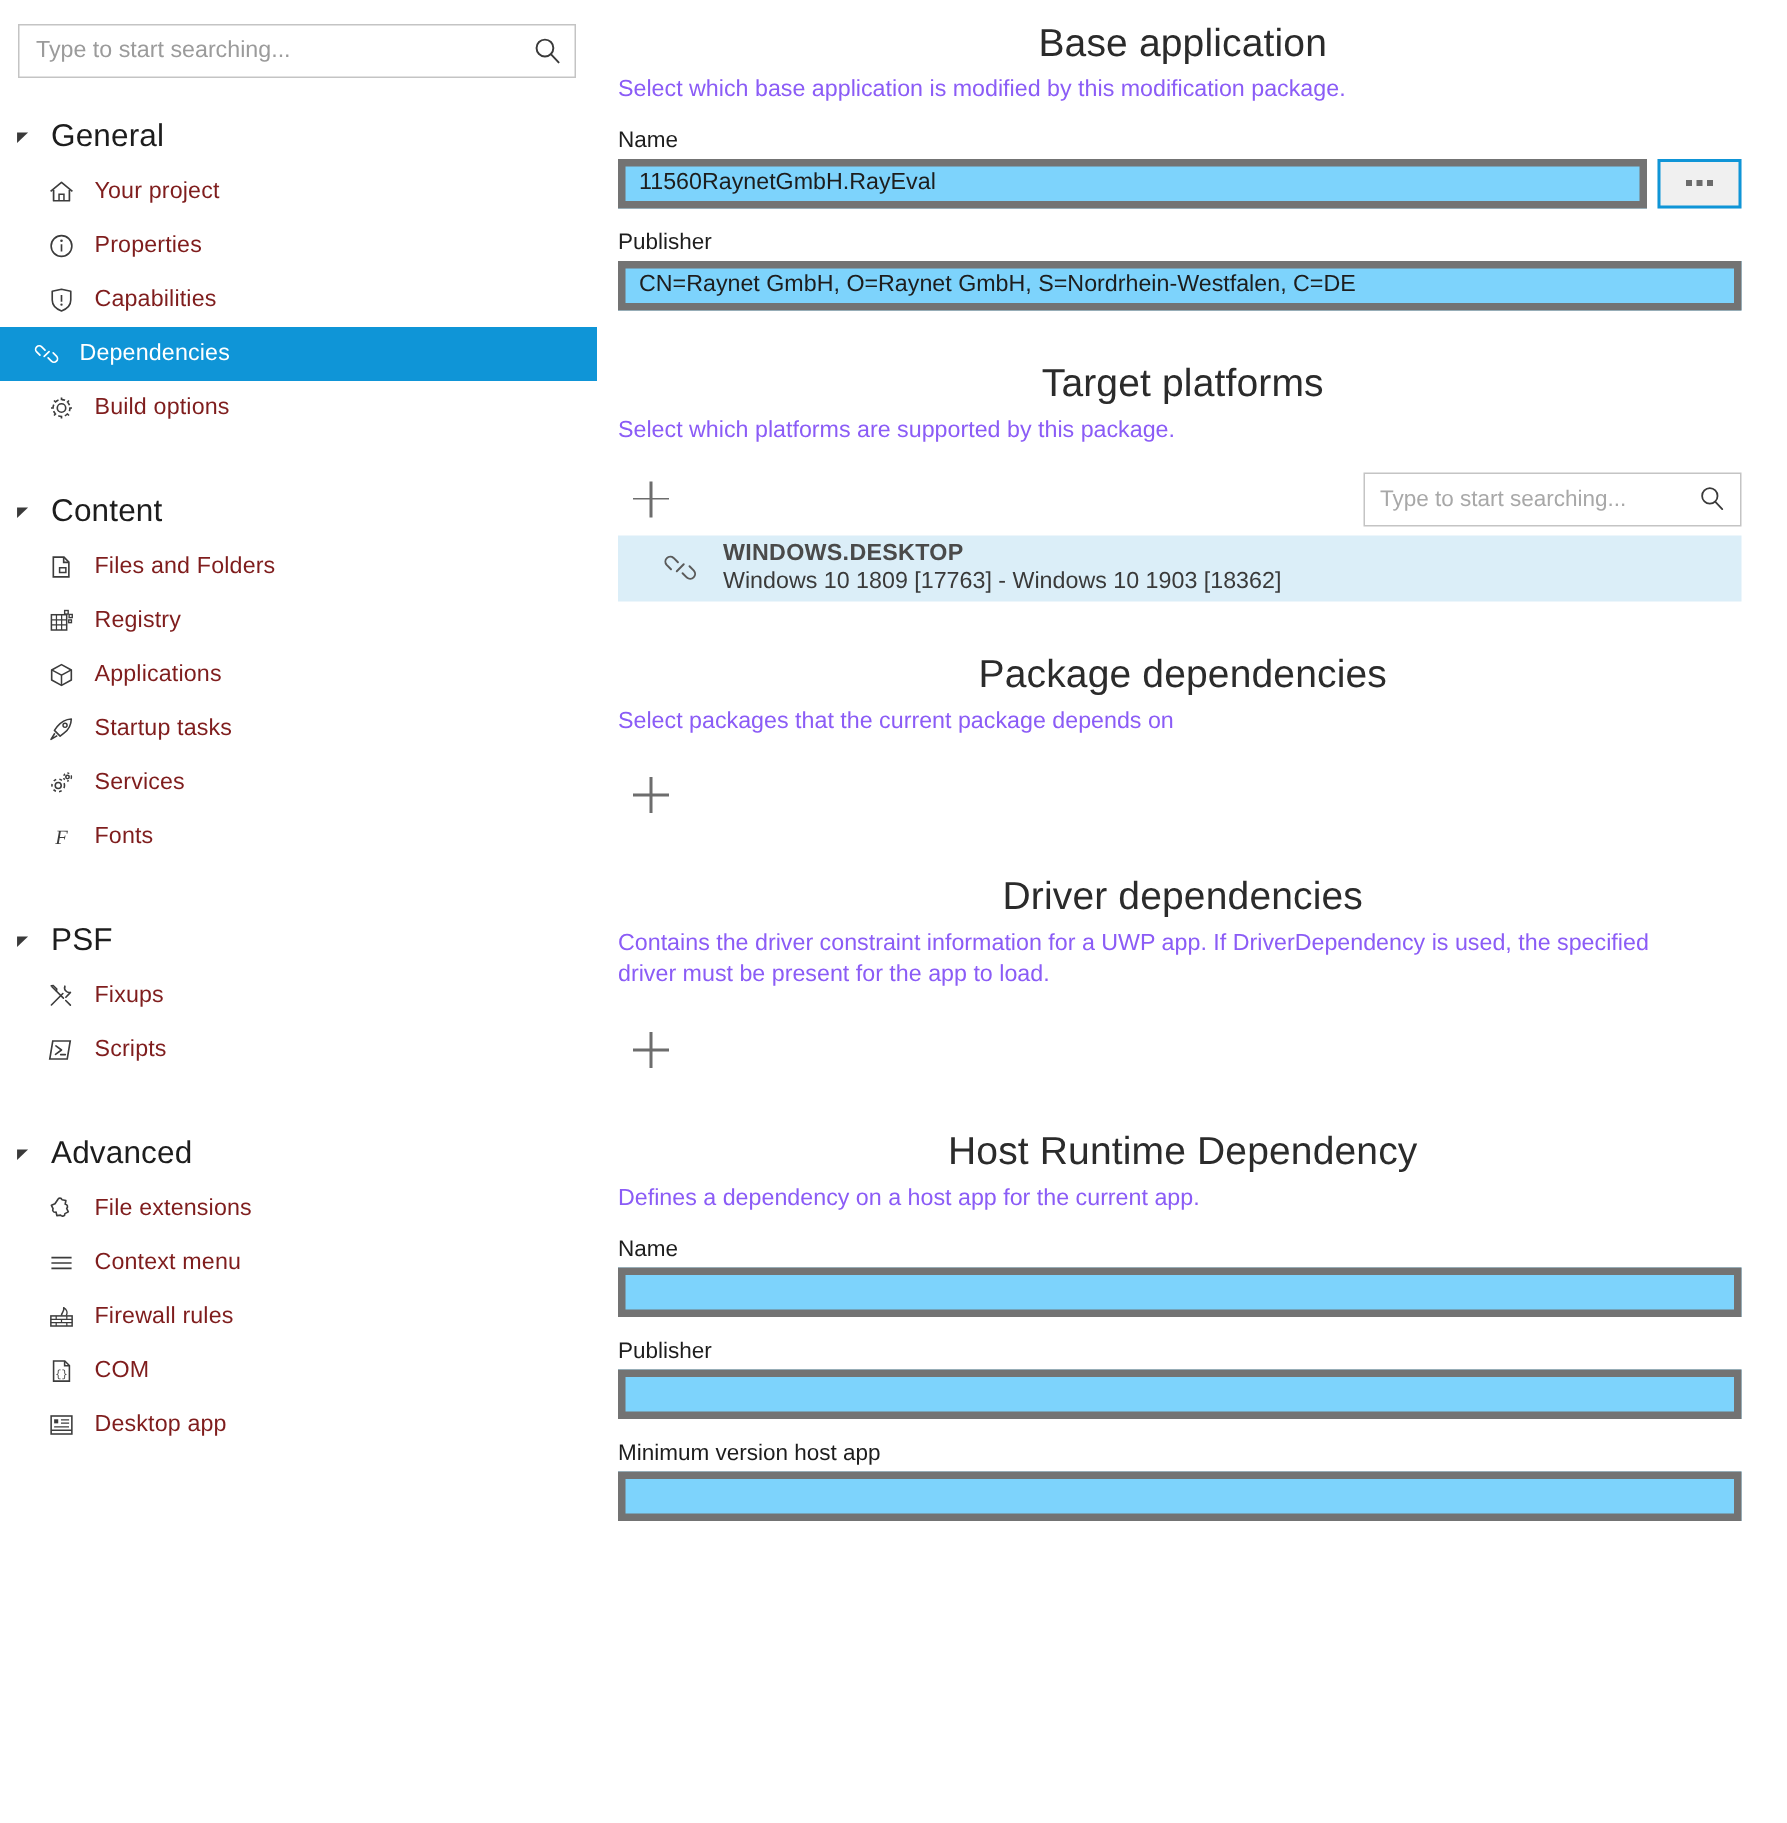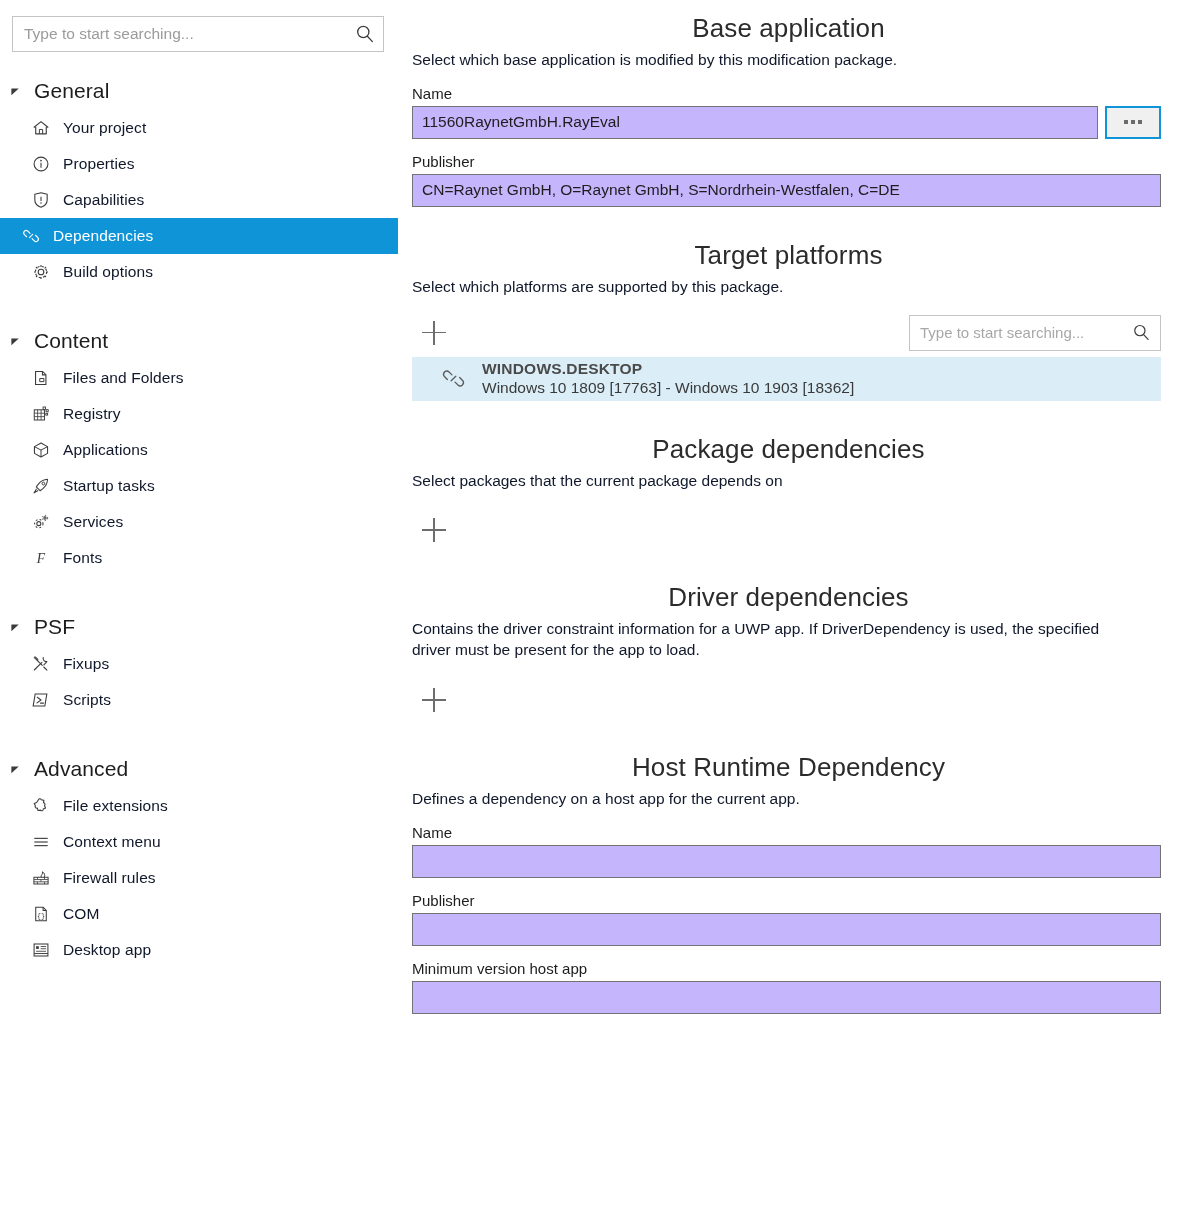--- a/index.html
+++ b/index.html
@@ -63,21 +63,21 @@
     font-weight: 400;
     color: #1d1d1d;
     letter-spacing: 0.1px;
   }
   .nav-item {
     display: flex;
     align-items: center;
     height: 36px;
     padding-left: 30px;
     cursor: default;
-    color: #0f172a;
+    color: #7f1d1d;
   }
   .nav-item.selected { background: #0f95d7; color: #ffffff; padding-left: 20px; }
   .nav-ico {
     width: 22px; height: 22px; flex: 0 0 22px;
     margin-right: 11px;
     display: flex; align-items: center; justify-content: center;
   }
   .nav-ico svg { display: block; }
   .nav-label { font-size: 15.5px; letter-spacing: .1px; }
 
@@ -94,36 +94,36 @@
     font-size: 26px;
     font-weight: 400;
     color: #2b2b2b;
     letter-spacing: .1px;
     margin: 0 0 6px 4px;
     line-height: 1.15;
     text-align: center;
   }
   .sec-desc {
     font-size: 15.5px;
-    color: #0f172a;
+    color: #8b5cf6;
     margin: 0 0 2px 0;
     line-height: 1.35;
     max-width: 730px;
   }
   .field-label {
     font-size: 15px;
     color: #1d1d1d;
     margin: 14px 0 4px 0;
   }
   .txtline { display: flex; align-items: stretch; gap: 7px; }
   .txtbox {
     flex: 1;
     height: 33px;
-    border: 1px solid #737373;
-    background: #c4b5fd;
+    border: 5px solid #737373;
+    background: #7dd3fc;
     font-family: "Liberation Sans", sans-serif;
     font-size: 15.5px;
     color: #1d1d1d;
     padding: 0 9px;
     outline: none;
   }
   .browse-btn {
     width: 56px;
     height: 33px;
     border: 2px solid #0f95d7;

